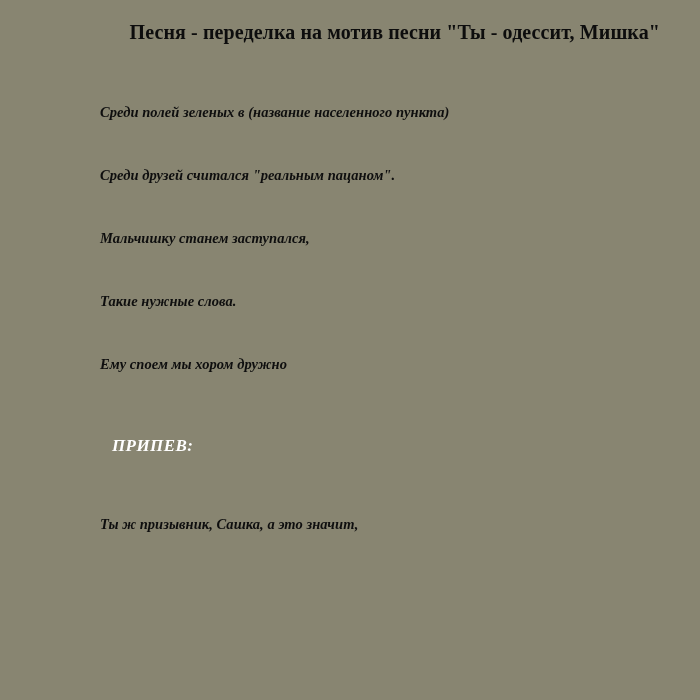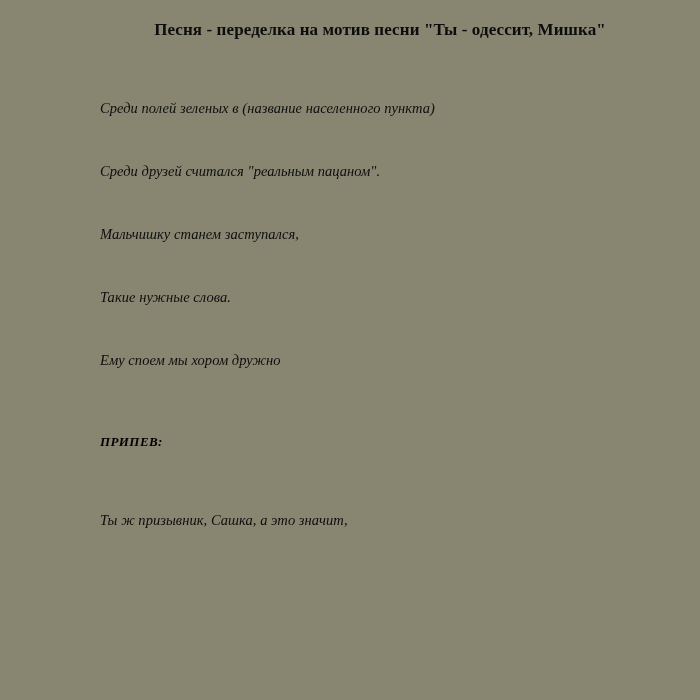--- a/index.html
+++ b/index.html
@@ -16,44 +16,44 @@
   }
   .page {
     width: 700px;
     height: 700px;
     box-sizing: border-box;
     padding: 18px 40px 10px 100px;
   }
   .doc-title {
     font-weight: bold;
     font-style: normal;
-    font-size: 17px;
+    font-size: 20px;
     line-height: 1.4;
-    text-align: center;
+    text-align: right;
     margin: 0 0 14px 0;
     color: #0d0d0d;
     letter-spacing: 0.1px;
   }
   .stanza {
     font-style: italic;
-    font-weight: normal;
+    font-weight: bold;
     font-size: 14.5px;
     line-height: 21px;
     margin: 0 0 18px 0;
     color: #0e0e0e;
     white-space: pre-wrap;
     letter-spacing: 0.05px;
   }
   .refrain {
     font-style: italic;
     font-weight: bold;
-    font-size: 13px;
+    font-size: 17px;
     line-height: 21px;
-    margin: 0 0 16px 0;
-    color: #000000;
+    margin: 0 0 16px 12px;
+    color: #ffffff;
     letter-spacing: 0.4px;
   }
   .line {
     display: block;
   }
 </style>
 </head>
 <body>
 
 <div class="page">

